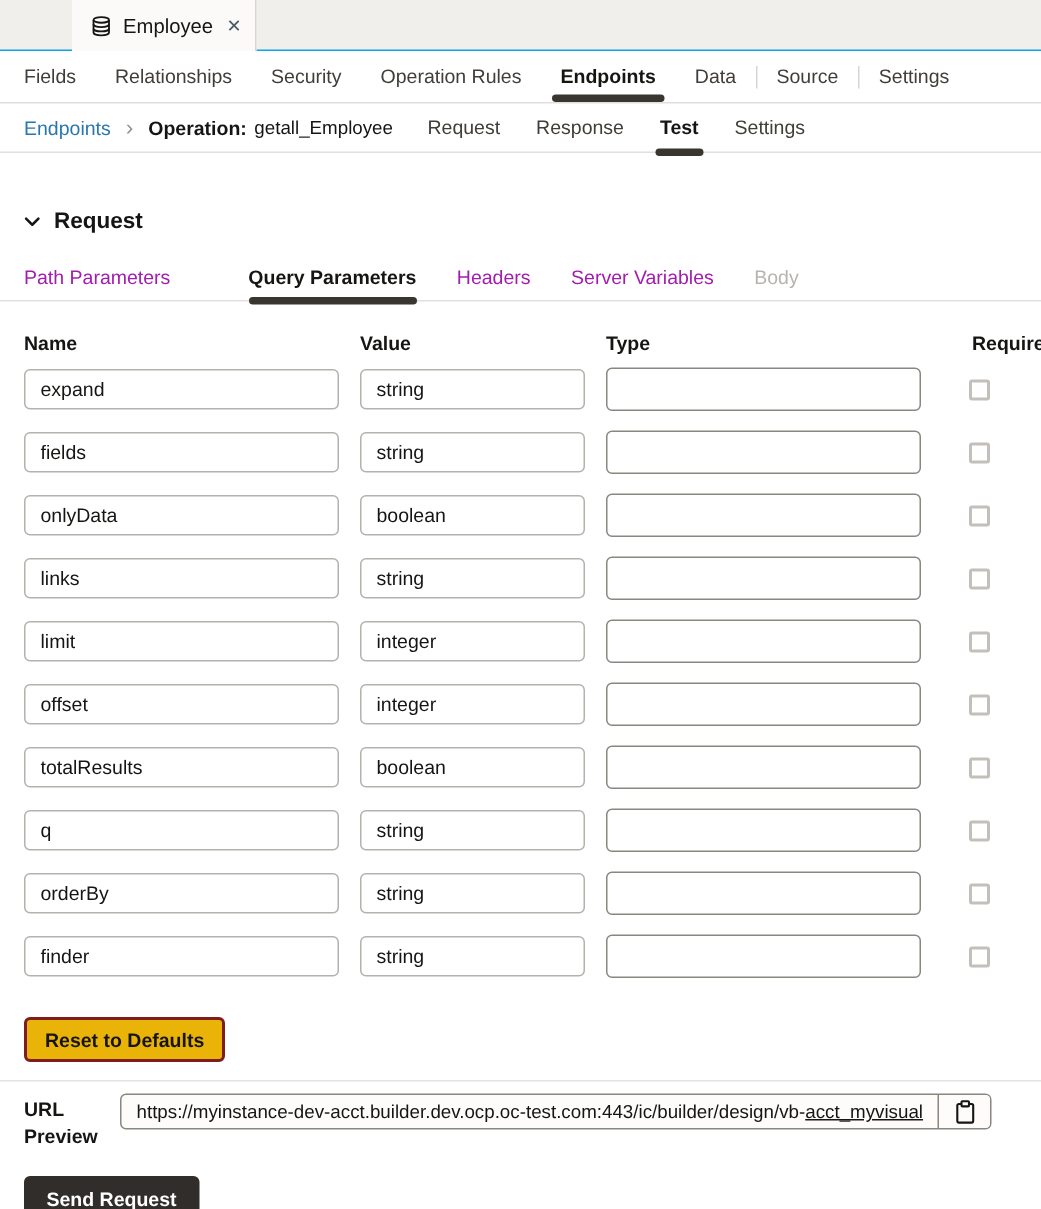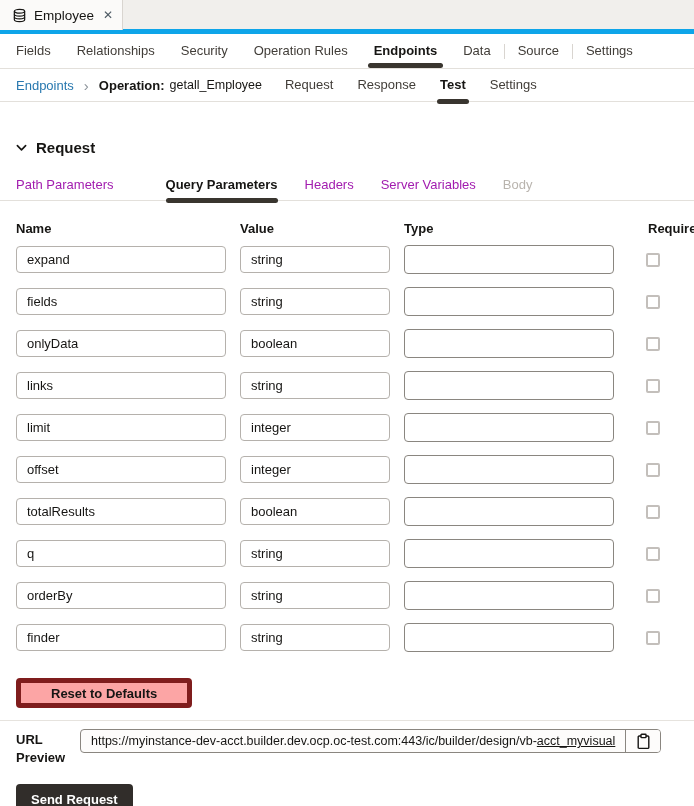--- a/index.html
+++ b/index.html
@@ -3,21 +3,21 @@
 <meta charset="utf-8">
 <style>
   * { box-sizing: border-box; }
   html,body { margin:0; padding:0; }
   body {
     width:694px; height:806px; background:#fff;
     font-family:"Liberation Sans","DejaVu Sans",sans-serif;
     color:#161513; font-size:13px; overflow:hidden;
   }
   
-  .tab-strip { height:34px; background:#f1efec; border-bottom:5px solid #0ea5e9; display:flex; }
+  .tab-strip { height:34px; background:#f1efec; border-bottom:1px solid #0ea5e9; display:flex;padding-left:48px; }
   .doc-tab {
     width:123px; background:#fbfaf9; border-right:1px solid #d9d5d0; margin-bottom:-1px;
     display:flex; align-items:center; gap:7px; padding:0 9px 0 12px; font-size:13.5px; cursor:pointer;
   }
   .doc-tab .close { margin-left:auto; color:#4e5a64; font-size:12px; line-height:1; cursor:pointer; }
   
   .main-nav { height:35px; border-bottom:1px solid #e3e0db; display:flex; align-items:center; padding-left:3px; background:#fff; }
   .nav-item { padding:0 13px; line-height:34px; color:#413d38; position:relative; cursor:pointer; white-space:nowrap; }
   .nav-item.active { font-weight:700; color:#161513; }
   .nav-item.active::after { content:""; position:absolute; left:7px; right:7px; bottom:0; height:5px; background:#39352f; border-radius:5px; }
@@ -48,21 +48,21 @@
   .param-rows { margin-top:9px; }
   .param-row { margin-bottom:13px; }
   input.cell {
     height:27px; width:100%; border:1px solid #b5b1ac; border-radius:4px; padding:0 10px;
     font-size:13px; color:#161513; font-family:inherit; background:#fff; outline:none;
   }
   input.value-cell { border-color:#8a8680; height:29px; }
   .checkbox { width:14px; height:14px; border:2px solid #c3bfbb; border-radius:2px; background:#fff; justify-self:center; cursor:pointer; }
   
   .reset-btn {
-    margin-top:13px; height:30px; padding:0 30px; background:#fca5a5; border:5px solid #7f1d1d;
+    margin-top:13px; height:30px; padding:0 12px; background:#eab308; border:2px solid #7f1d1d;
     border-radius:4px; font-weight:700; font-size:13px; color:#161513; font-family:inherit; cursor:pointer;
   }
   .divider { border:none; border-top:1px solid #e6e3de; margin:12px -16px 0; }
   .url-row { display:flex; margin-top:8px; gap:8px; align-items:flex-start; }
   .url-label { width:56px; font-weight:700; line-height:18px; padding-top:2px; }
   .url-field { width:581px; height:24px; display:flex; border:1px solid #8a8680; border-radius:4px; background:#fdfcfb; overflow:hidden; }
   .url-text { flex:1; padding:3px 6px 0 10px; font-size:12.5px; line-height:17px; word-break:break-all; }
   .url-line2 { text-decoration:underline; }
   .copy-btn { width:35px; border-left:1px solid #8a8680; display:flex; align-items:center; justify-content:center; background:#fdfcfb; cursor:pointer; }
   .send-btn {

